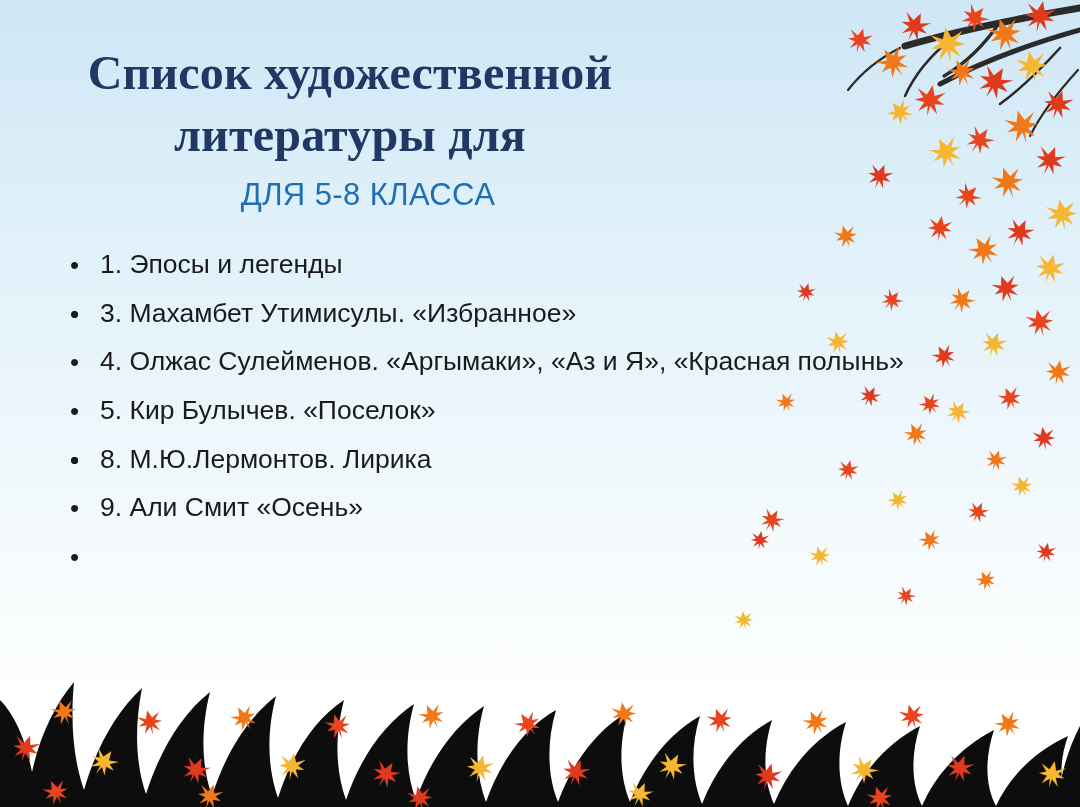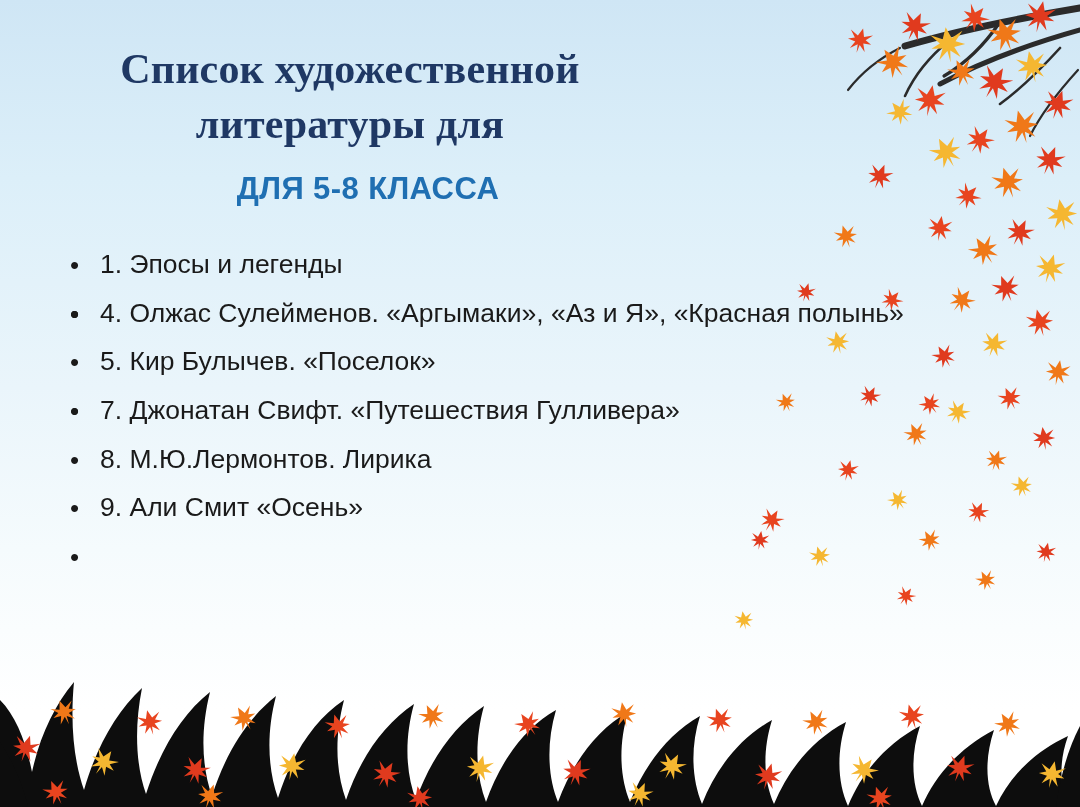--- a/index.html
+++ b/index.html
@@ -28,32 +28,32 @@
   .title-block {
     position: absolute;
     left: 0;
     top: 42px;
     width: 700px;
     text-align: center;
   }
   .main-title {
     font-family: "Liberation Serif", serif;
     font-weight: bold;
-    font-size: 42px;
+    font-size: 48px;
     line-height: 1.30;
     color: #1f3864;
     margin: 0;
     letter-spacing: 0.2px;
     text-align: center;
   }
   .main-title .ln { display: block; }
   .subtitle {
-    margin: 20px 0 0 0;
+    margin: 10px 0 0 0;
     font-family: "Liberation Sans", sans-serif;
-    font-weight: bold;
+    font-weight: normal;
     font-size: 31px;
     color: #1f6fb2;
     letter-spacing: 0.4px;
     padding-left: 36px;
   }
 
   
   .book-list {
     position: absolute;
     left: 58px;
@@ -381,35 +381,35 @@
   <ul class="book-list">
     <li class="book-item">
       <span class="bullet">•</span>
       <span>1. Эпосы и легенды</span>
     </li>
     <li class="book-item">
       <span class="bullet">•</span>
     </li>
     <li class="book-item">
       <span class="bullet">•</span>
+      <span>3. Махамбет Утимисулы. «Избранное»</span>
     </li>
     <li class="book-item">
       <span class="bullet">•</span>
       <span>4. Олжас Сулейменов. «Аргымаки», «Аз и Я», «Красная полынь»</span>
     </li>
     <li class="book-item">
       <span class="bullet">•</span>
       <span>5. Кир Булычев. «Поселок»</span>
     </li>
     <li class="book-item">
       <span class="bullet">•</span>
     </li>
     <li class="book-item">
       <span class="bullet">•</span>
-      <span>7. Джонатан Свифт. «Путешествия Гулливера»</span>
     </li>
     <li class="book-item">
       <span class="bullet">•</span>
       <span>8. М.Ю.Лермонтов. Лирика</span>
     </li>
     <li class="book-item">
       <span class="bullet">•</span>
       <span>9. Али Смит «Осень»</span>
     </li>
     <li class="book-item">

